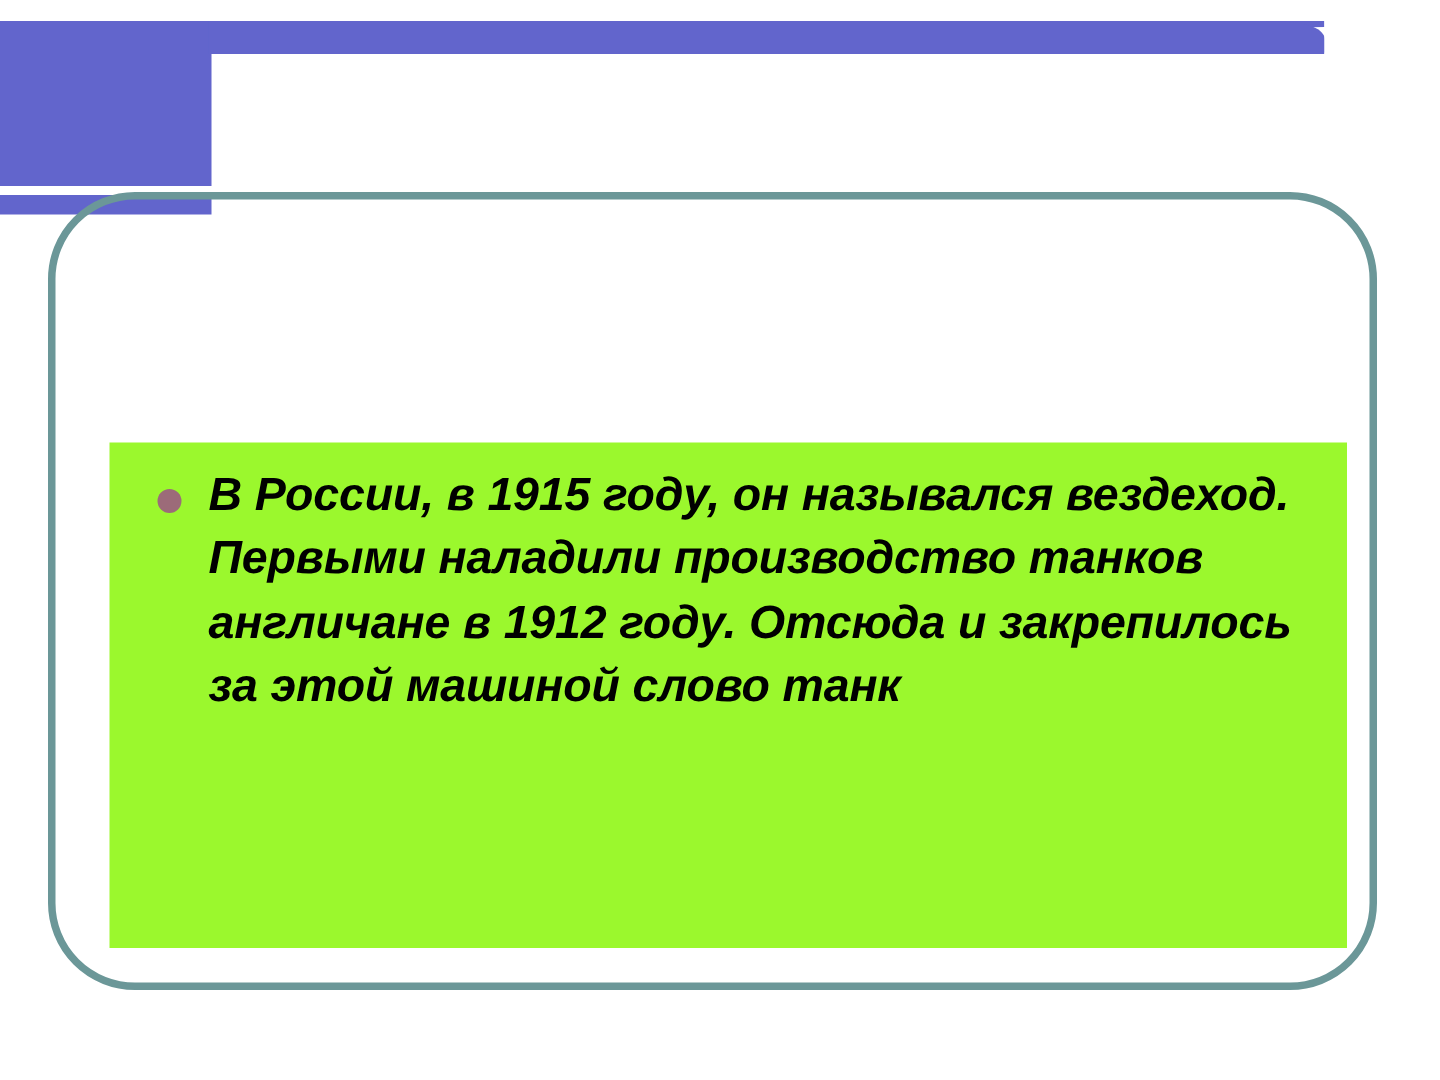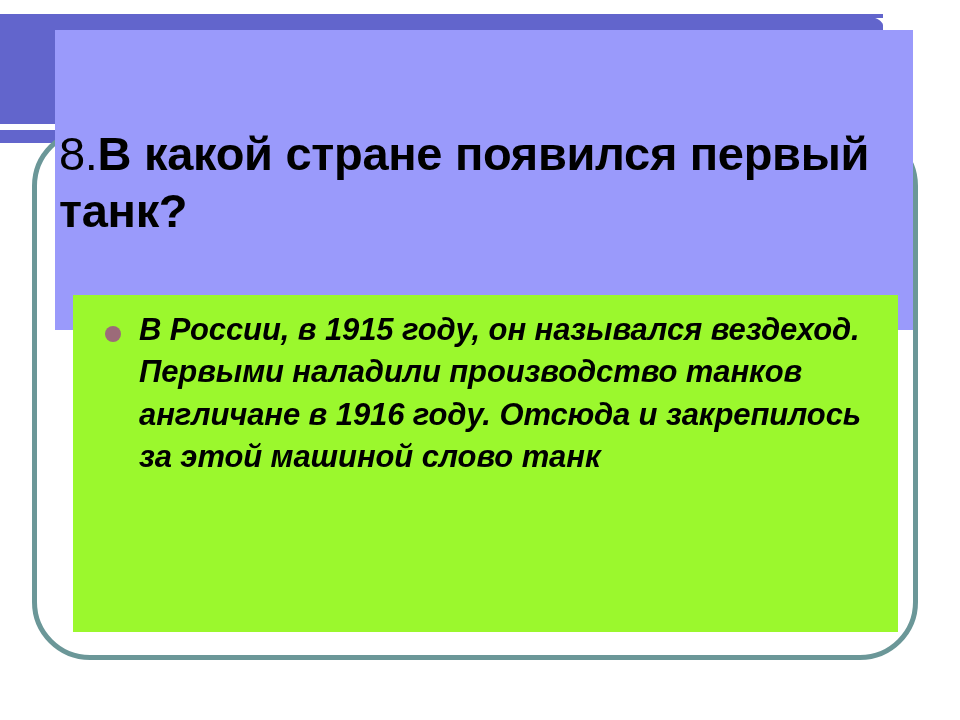--- a/index.html
+++ b/index.html
@@ -128,26 +128,23 @@
 
   <div class="deco-top-band">
     <svg width="744" height="22" viewBox="0 0 744 22" xmlns="http://www.w3.org/2000/svg">
       <path d="M0,0 L744,0 L744,4 C700,4 670,9 640,22 L0,22 Z" fill="#6265CC" transform="translate(0,0)"></path>
       <path d="M0,0 H700 C740,0 748,6 744,22 H0 Z" fill="#6265CC"></path>
     </svg>
   </div>
 
   <div class="deco-round-rect" style="border-color: rgb(107, 151, 152);"></div>
 
-  <div class="title-panel" style="background: rgb(154, 154, 251);">
-    <div class="title-text" style="color: rgb(0, 0, 0);"><span class="qnum">8.</span><span>В какой стране появился первый танк?</span></div>
-  </div>
 
   <div class="body-panel" style="background: rgb(155, 248, 45);">
     <ul class="bullet-list">
       <li class="bullet-item" style="color: rgb(0, 0, 0);">
         <span class="bullet-dot" style="background: rgb(156, 107, 121);"></span>
-        <span>В России, в 1915 году, он назывался вездеход. Первыми наладили производство танков англичане в 1916 году. Отсюда и закрепилось за этой машиной слово танк</span>
+        <span>В России, в 1915 году, он назывался вездеход. Первыми наладили производство танков англичане в 1912 году. Отсюда и закрепилось за этой машиной слово танк</span>
       </li>
     </ul>
   </div>
 
 </div>
 
 </body></html>

